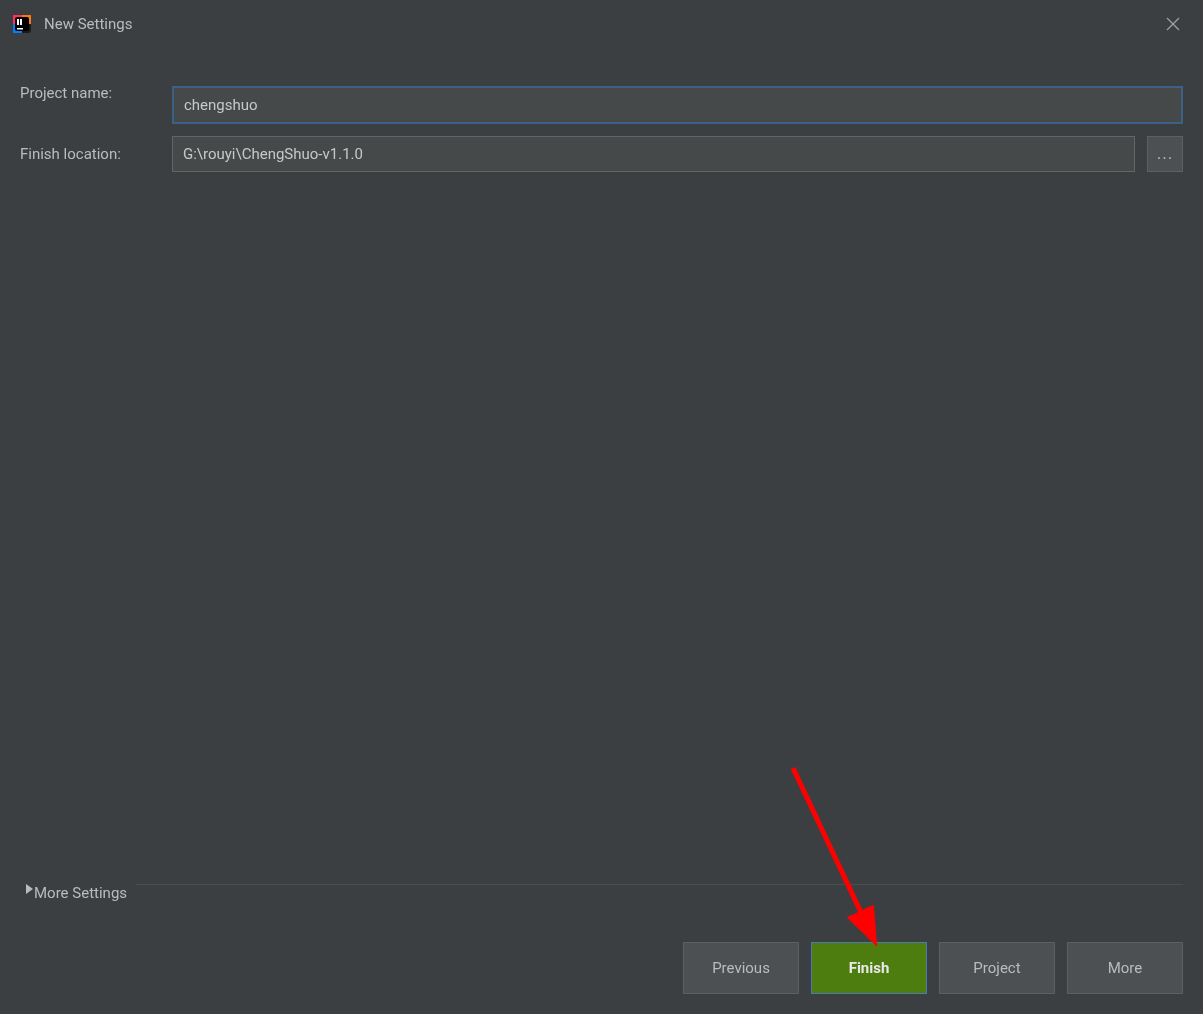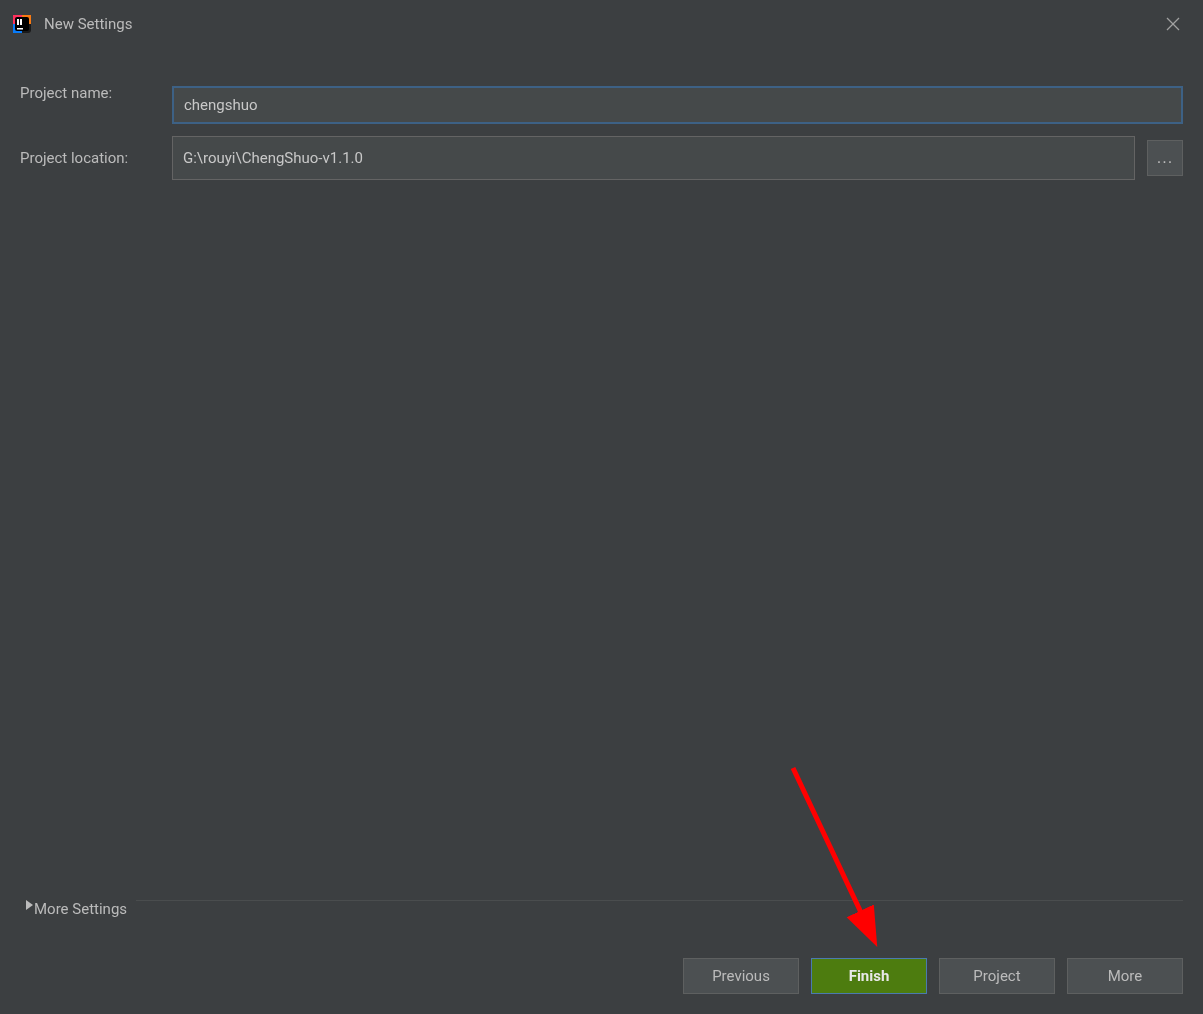--- a/index.html
+++ b/index.html
@@ -45,21 +45,21 @@
       grid-template-columns: 140px 1fr auto;
       row-gap: 16px;
       column-gap: 6px;
       align-items: center;
       gap: 12px;
     }
     .lbl { font-size: 15px; color: #bbbbbb; }
     .text-input {
       background: #45494a;
       border: 1px solid #646464;
-      height: 44px;
+      height: 36px;
       padding: 0 10px;
       color: #c8c8c8;
       font-size: 15px;
       font-family: inherit;
       outline: none;
     }
     .text-input.focused {
       border: 2px solid #3d6185;
       background: #45494a;
       box-shadow: 0 0 0 0;
@@ -97,21 +97,21 @@
       flex: 1; height: 1px; background: #4a4d4e; margin-left: 8px;
     }
     .button-row {
       display: flex;
       justify-content: flex-end;
       gap: 12px;
       padding: 0 20px 20px 20px;
     }
     .btn {
       min-width: 116px;
-      height: 36px;
+      height: 52px;
       background: #4c5052;
       border: 1px solid #5e6060;
       color: #bbbbbb;
       font-size: 15px;
       cursor: pointer;
       font-family: inherit;
     }
     .btn.primary {
       background: #4d7c0f;
       border: 1px solid #4a7aaf;
@@ -151,21 +151,21 @@
     </svg>
   </div>
 </div>
 
 <div class="form-area">
   <div class="lbl">Project name:</div>
   <div class="name-wrap">
     <input class="text-input focused" style="width: 100%; margin-top: 24px;" value="chengshuo">
   </div>
 
-  <div class="lbl">Project location:</div>
+  <div class="lbl">Finish location:</div>
   <div class="loc-wrap">
     <input class="text-input" style="width: 100%;" value="G:\rouyi\ChengShuo-v1.1.0">
   </div>
   <button class="browse-btn">
     <span>...</span>
   </button>
 </div>
 
 <div class="spacer"></div>
 

